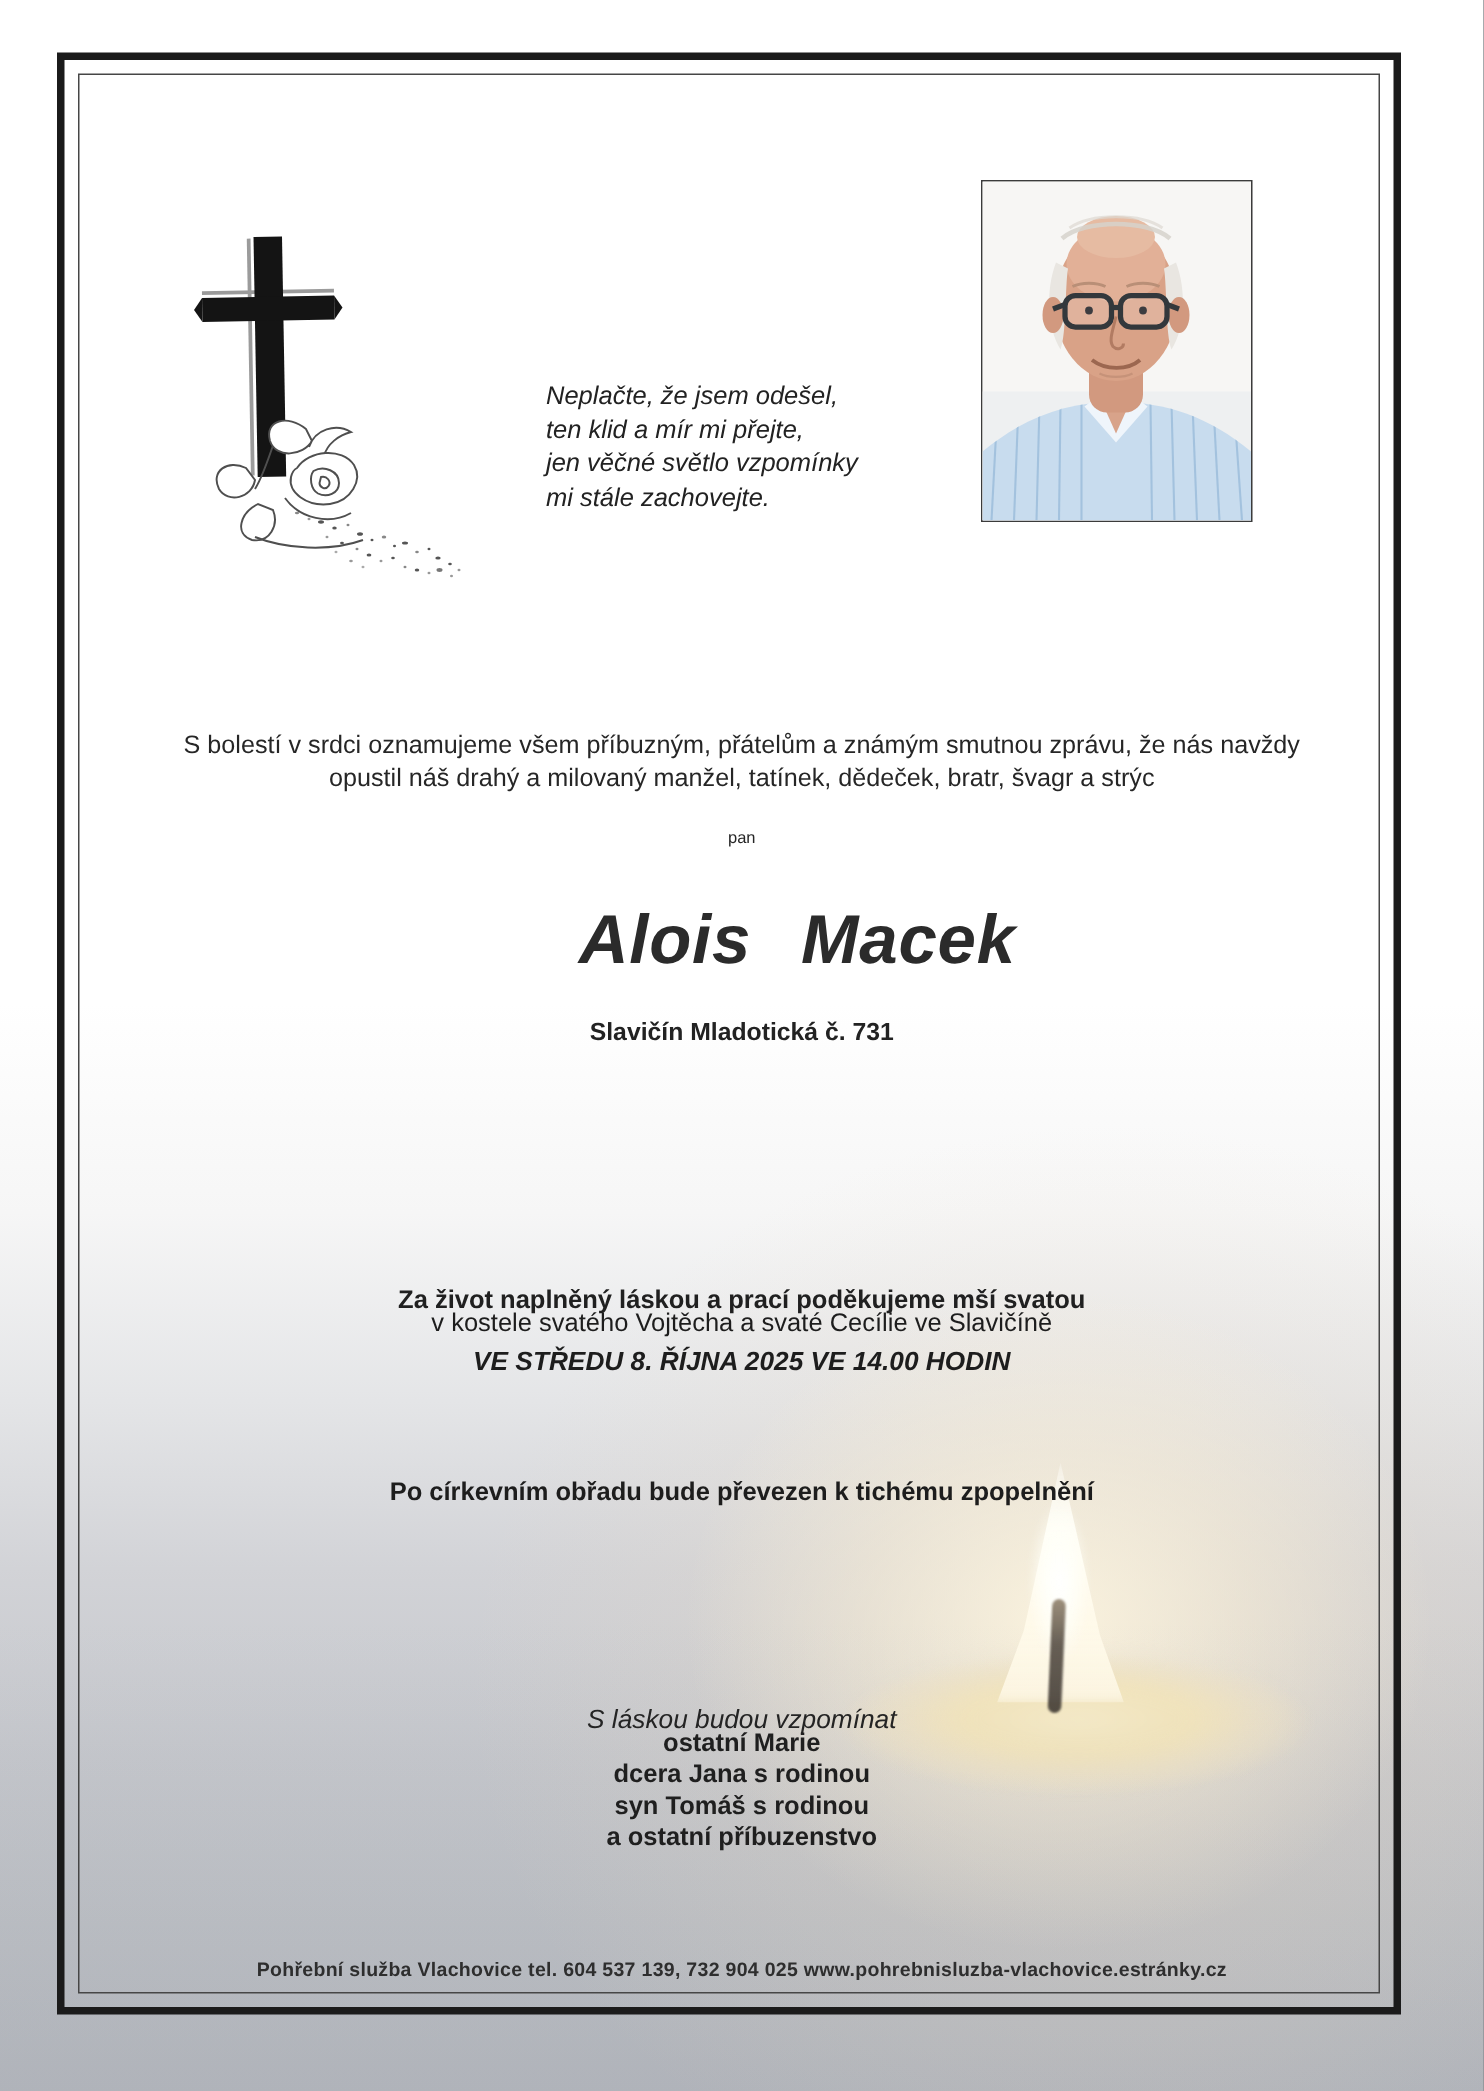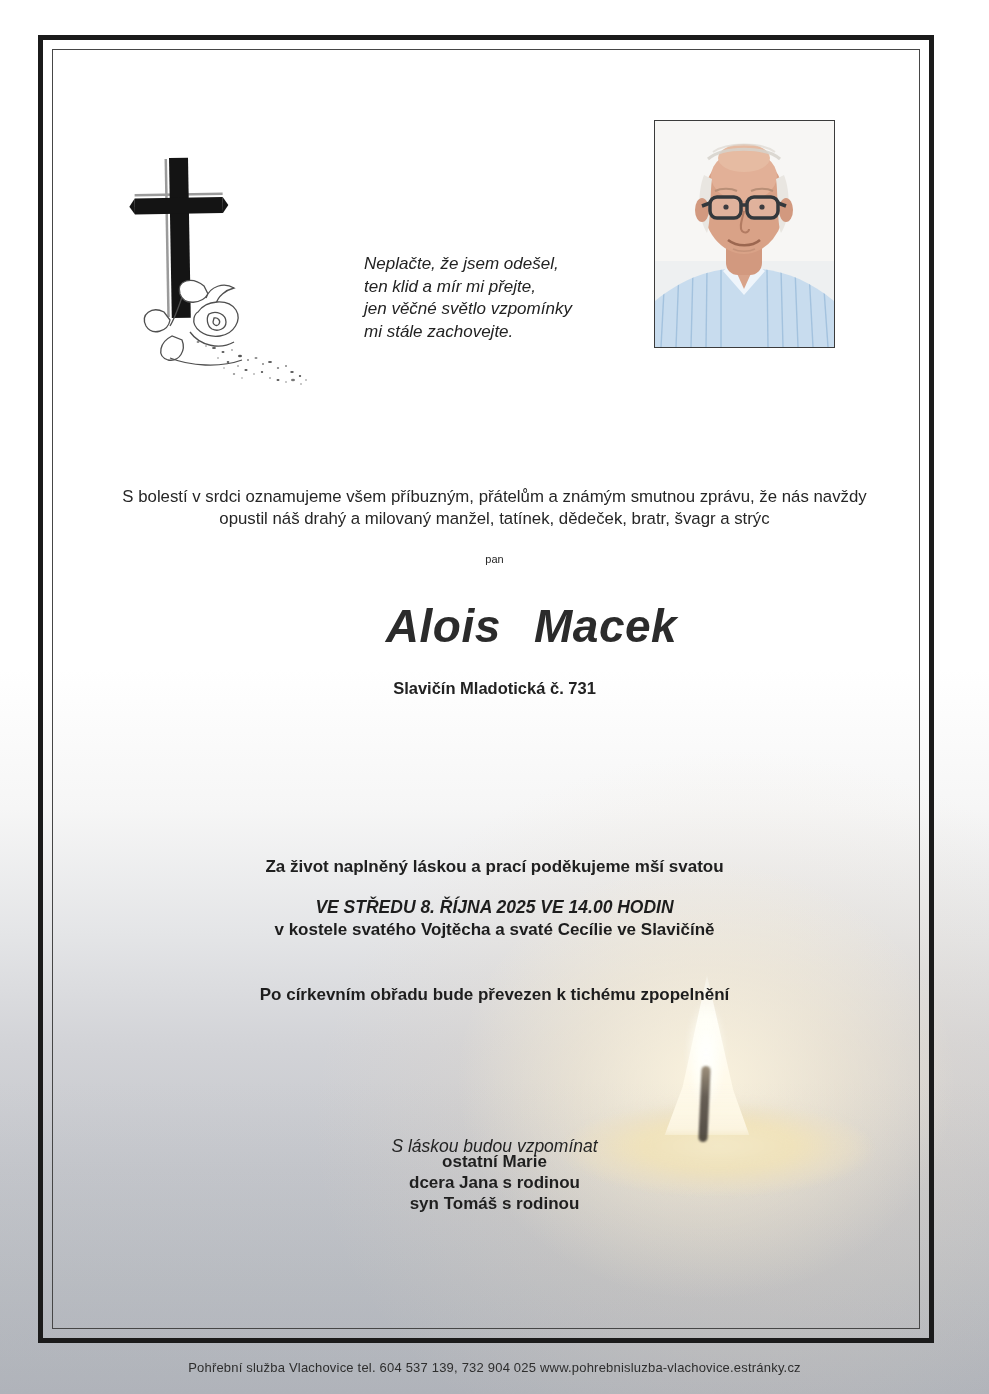--- a/index.html
+++ b/index.html
@@ -57,25 +57,25 @@
   
   .poem{position:absolute;left:364px;top:253px;font-size:17px;line-height:22.5px;font-style:italic;color:#222;}
   .t-center{position:absolute;left:0;width:989px;text-align:center;}
   .announcement{top:486px;font-size:16.8px;line-height:21.5px;}
   .salutation{top:553px;font-size:11px;}
   .name{top:599px;font-size:46px;font-weight:bold;font-style:italic;word-spacing:20px;letter-spacing:0.5px;color:#2b2b2b;padding-left:37px;}
   .address{top:679px;font-size:16.5px;font-weight:bold;color:#222;}
   .death{top:775px;font-size:17px;}
   .thanks{top:857px;font-size:17px;font-weight:bold;color:#202020;}
   .datetime{top:897px;font-size:17.5px;font-weight:bold;color:#1d1d1d;font-style:italic;}
-  .venue{top:920px;font-size:17px;font-weight:bold;color:#1d1d1d;}
+  .venue{top:872px;font-size:17px;font-weight:normal;color:#1d1d1d;}
   .cremation{top:985px;font-size:17px;font-weight:bold;color:#1d1d1d;}
   .remember{top:1136px;font-size:17.5px;font-style:italic;color:#242424;}
   .mourners{top:1151px;font-size:17px;font-weight:bold;line-height:21px;color:#1f1f1f;}
-  .footer{top:1360px;font-size:13px;font-weight:400;color:#2e2e2e;letter-spacing:0.2px;}
+  .footer{top:1305px;font-size:13px;font-weight:700;color:#2e2e2e;letter-spacing:0.2px;}
 </style>
 </head>
 <body>
 
 <div class="sheet">
 
   <div class="candle-top"></div>
   <div class="flame"></div>
   <div class="flame-core"></div>
   <div class="wick"></div>
@@ -216,17 +216,18 @@
   <div class="t-center venue">v kostele svatého Vojtěcha a svaté Cecílie ve Slavičíně</div>
 
   <div class="t-center cremation">Po církevním obřadu bude převezen k tichému zpopelnění</div>
 
   <div class="t-center remember">S láskou budou vzpomínat</div>
 
   <div class="t-center mourners">
     <div>ostatní Marie</div>
     <div>dcera Jana s rodinou</div>
     <div>syn Tomáš s rodinou</div>
+    <div>a ostatní příbuzenstvo</div>
   </div>
 
   <div class="t-center footer">Pohřební služba Vlachovice tel. 604 537 139, 732 904 025 www.pohrebnisluzba-vlachovice.estránky.cz</div>
 
 </div>
 
 </body></html>

